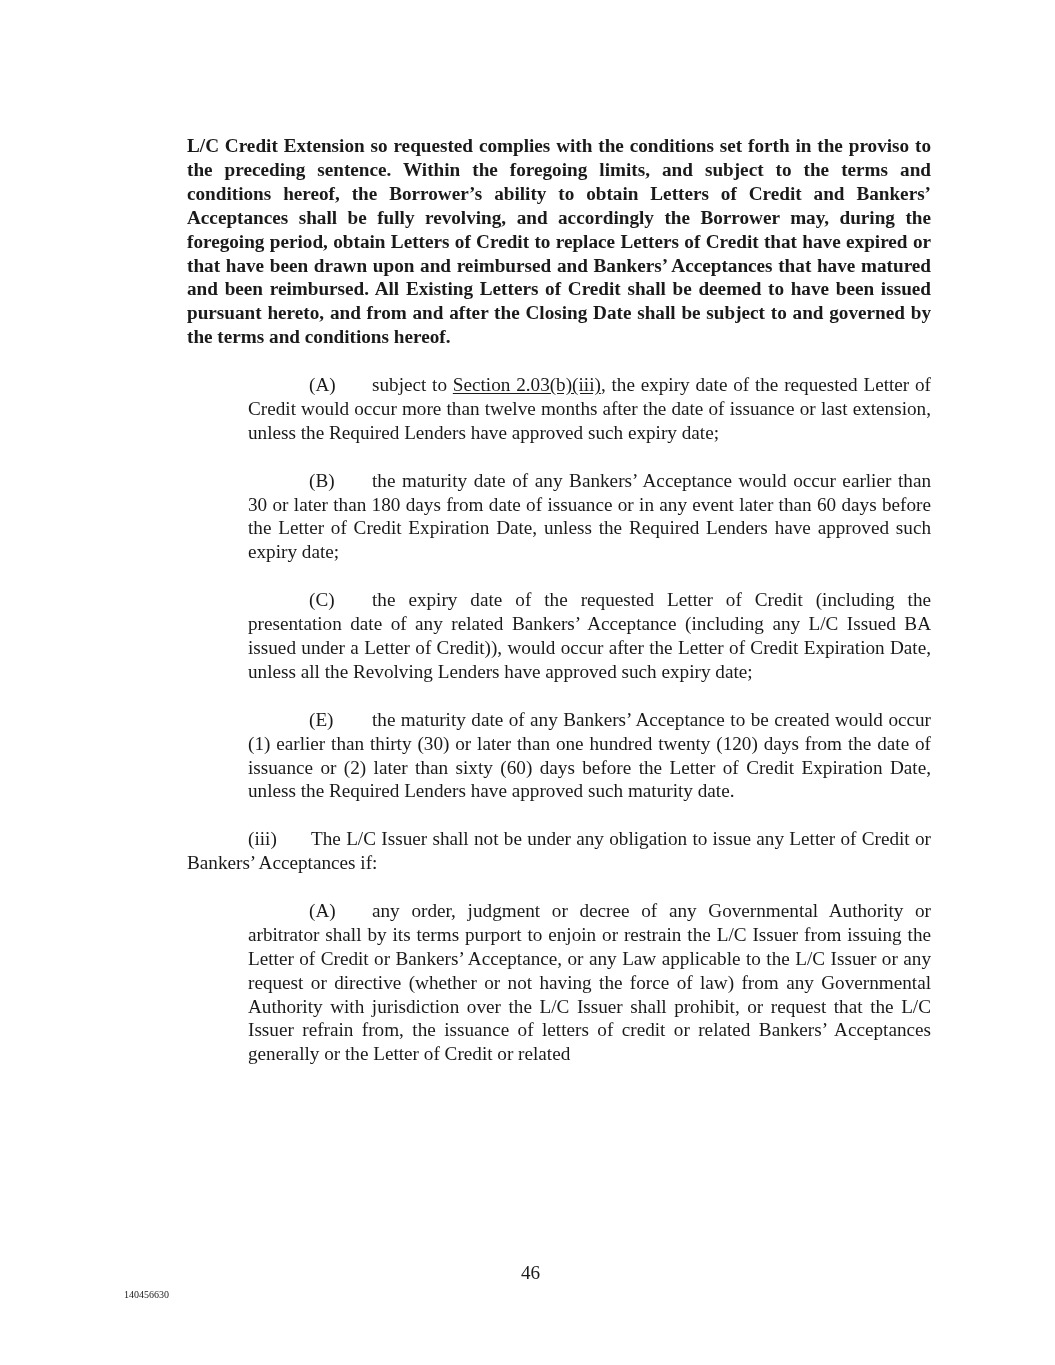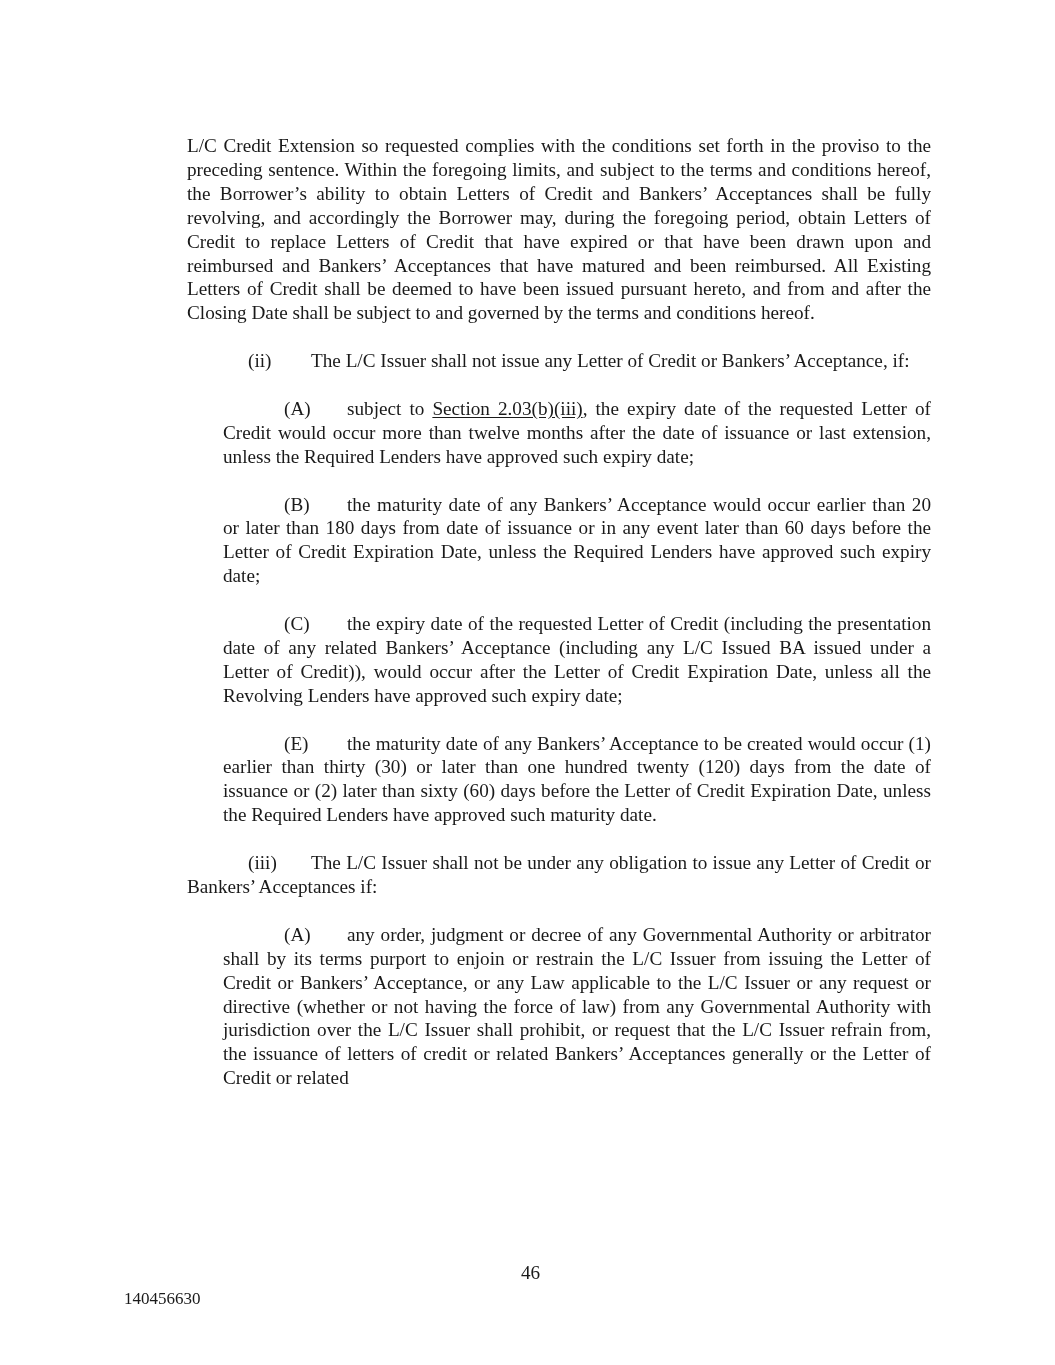--- a/index.html
+++ b/index.html
@@ -22,26 +22,27 @@
       width: 744px;
       font-size: 19.2px;
       line-height: 23.9px;
     }
     p {
       margin: 0 0 23.9px 0;
       text-align: justify;
     }
     .para-lead {
       text-indent: 0;
+      font-weight: bold;
     }
     .para-level2 {
       text-indent: 61px;
     }
     .para-level3 {
-      margin-left: 36px;
+      margin-left: 61px;
       text-indent: 61px;
     }
     .label {
       display: inline-block;
       width: 63px;
       text-indent: 0;
     }
     .underline {
       text-decoration: underline;
       text-underline-offset: 2px;
@@ -52,35 +53,34 @@
       left: 0;
       width: 1055px;
       text-align: center;
       font-size: 19.2px;
       padding-left: 3px;
     }
     .doc-id {
       position: absolute;
       left: 124px;
       top: 1289px;
-      font-size: 17px;
+      font-size: 10px;
     }
   </style>
 </head>
 <body>
 
 <div class="page">
 
   <p class="para-lead">L/C Credit Extension so requested complies with the conditions set forth in the proviso to the preceding sentence.  Within the foregoing limits, and subject to the terms and conditions hereof, the Borrower’s ability to obtain Letters of Credit and Bankers’ Acceptances shall be fully revolving, and accordingly the Borrower may, during the foregoing period, obtain Letters of Credit to replace Letters of Credit that have expired or that have been drawn upon and reimbursed and Bankers’ Acceptances that have matured and been reimbursed. All Existing Letters of Credit shall be deemed to have been issued pursuant hereto, and from and after the Closing Date shall be subject to and governed by the terms and conditions hereof.</p>
 
-  <p class="para-level2"><span class="label">(ii)</span><span>The L/C Issuer shall not issue any Letter of Credit or Bankers’ Acceptance, if:</span></p>
 
   <p class="para-level3"><span class="label">(A)</span><span>subject to </span><span class="underline">Section 2.03(b)(iii)</span><span>, the expiry date of the requested Letter of Credit would occur more than twelve months after the date of issuance or last extension, unless the Required Lenders have approved such expiry date;</span></p>
 
-  <p class="para-level3"><span class="label">(B)</span><span>the maturity date of any Bankers’ Acceptance would occur earlier than 20 or later than 180 days from date of issuance or in any event later than 60 days before the Letter of Credit Expiration Date, unless the Required Lenders have approved such expiry date;</span></p>
+  <p class="para-level3"><span class="label">(B)</span><span>the maturity date of any Bankers’ Acceptance would occur earlier than 30 or later than 180 days from date of issuance or in any event later than 60 days before the Letter of Credit Expiration Date, unless the Required Lenders have approved such expiry date;</span></p>
 
   <p class="para-level3"><span class="label">(C)</span><span>the expiry date of the requested Letter of Credit (including the presentation date of any related Bankers’ Acceptance (including any L/C Issued BA issued under a Letter of Credit)), would occur after the Letter of Credit Expiration Date, unless all the Revolving Lenders have approved such expiry date;</span></p>
 
 
   <p class="para-level3"><span class="label">(E)</span><span>the maturity date of any Bankers’ Acceptance to be created would occur (1) earlier than thirty (30) or later than one hundred twenty (120) days from the date of issuance or (2) later than sixty (60) days before the Letter of Credit Expiration Date, unless the Required Lenders have approved such maturity date.</span></p>
 
   <p class="para-level2"><span class="label">(iii)</span><span>The L/C Issuer shall not be under any obligation to issue any Letter of Credit or Bankers’ Acceptances if:</span></p>
 
   <p class="para-level3"><span class="label">(A)</span><span>any order, judgment or decree of any Governmental Authority or arbitrator shall by its terms purport to enjoin or restrain the L/C Issuer from issuing the Letter of Credit or Bankers’ Acceptance, or any Law applicable to the L/C Issuer or any request or directive (whether or not having the force of law) from any Governmental Authority with jurisdiction over the L/C Issuer shall prohibit, or request that the L/C Issuer refrain from, the issuance of letters of credit or related Bankers’ Acceptances generally or the Letter of Credit or related</span></p>
 

